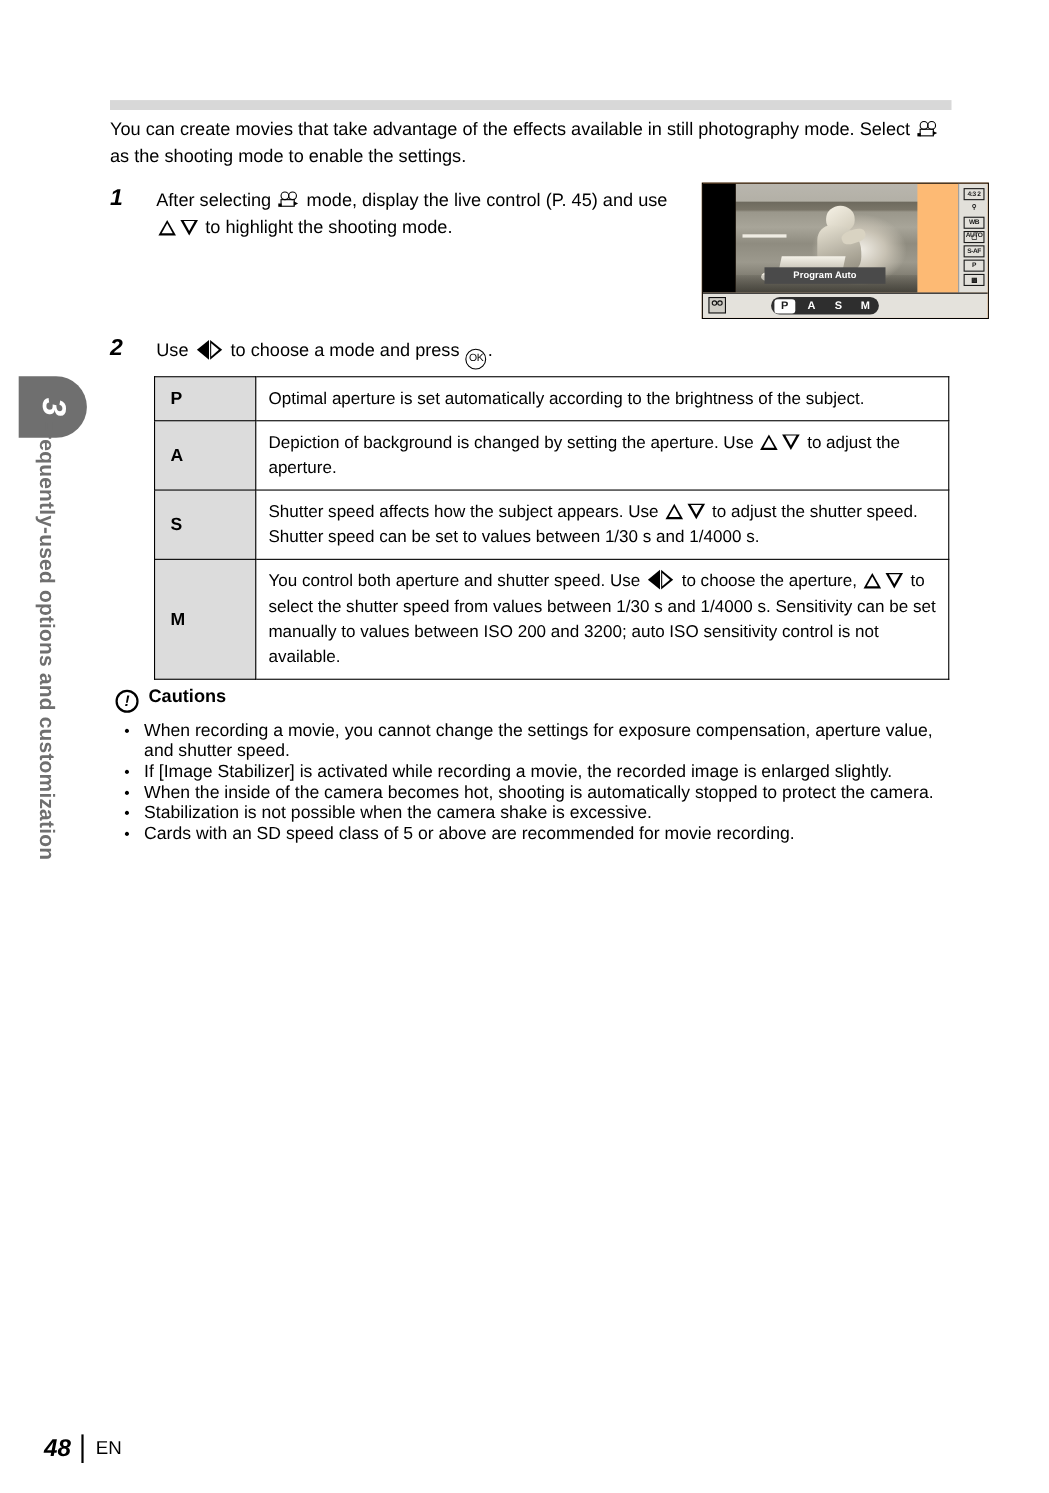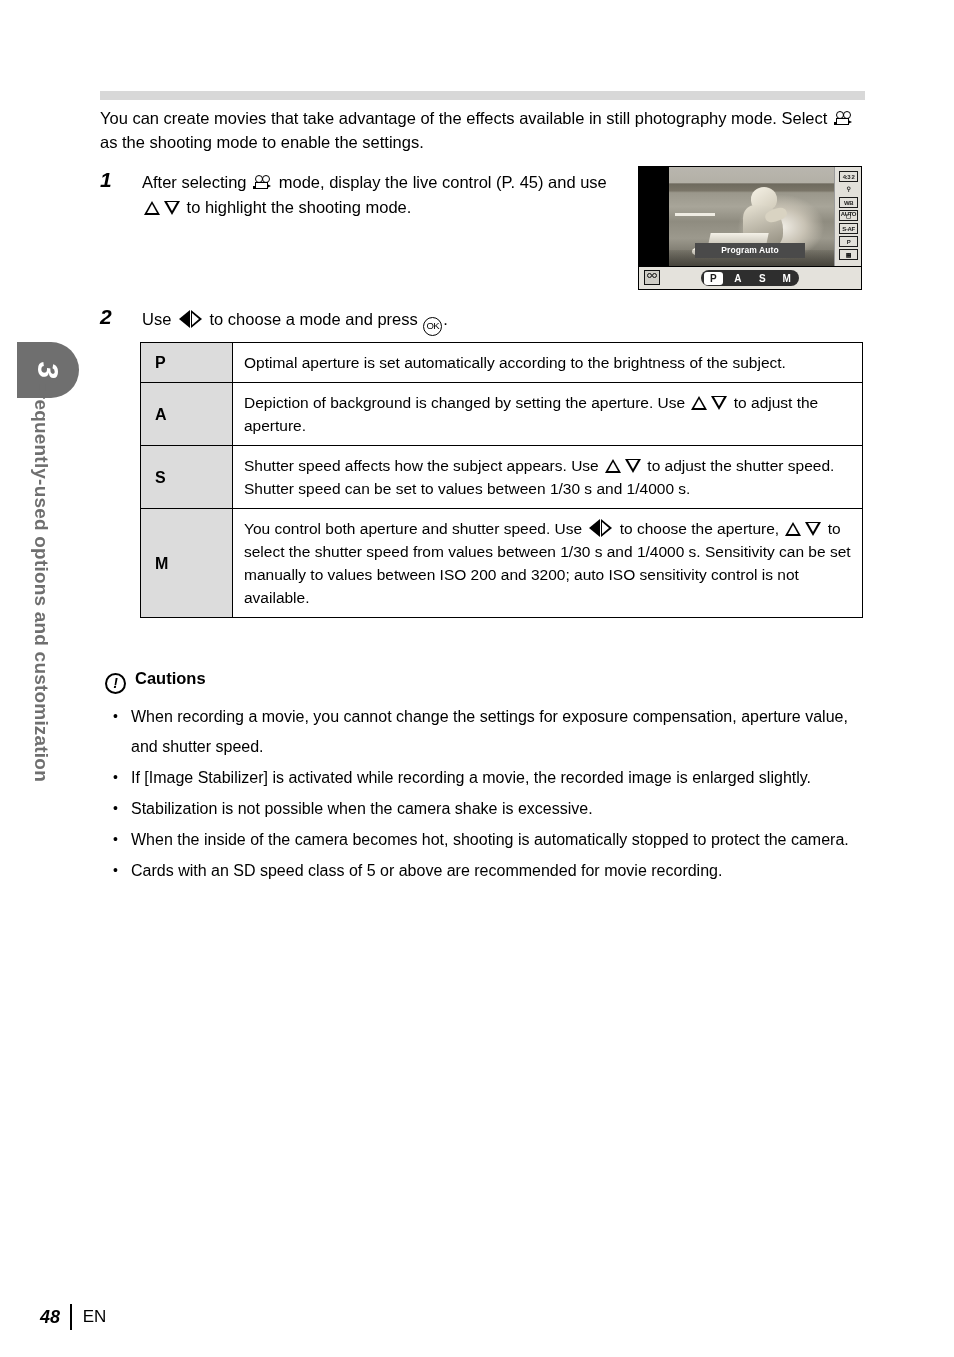--- a/index.html
+++ b/index.html
@@ -267,25 +267,25 @@
     text-align: center;
     vertical-align: -4px;
     margin-right: 9px;
   }
 
   
   #lcd-figure {
     position: absolute;
     left: 638px;
     top: 166px;
-    width: 224px;
+    width: 261px;
     height: 124px;
     border: 1.5px solid #000;
     box-sizing: border-box;
-    background: #a16207;
+    background: #fdba74;
     overflow: hidden;
   }
   #lcd-blackband {
     position: absolute;
     left: 0; top: 0;
     width: 30px; height: 99px;
     background: #000000;
   }
   #lcd-photo {
     position: absolute;
@@ -465,33 +465,32 @@
     vertical-align: top;
     margin-top: 24px;
   }
 
   
   #cautions-block {
     position: absolute;
     left: 105px;
     top: 624px;
     width: 760px;
-    margin-top: 45px;
   }
   #cautions-heading {
     font-size: 16.5px;
     font-weight: bold;
     margin-bottom: 8px;
   }
   #cautions-list {
     list-style: none;
     margin: 0;
     padding: 0;
     font-size: 16px;
-    line-height: 30px;
+    line-height: 18px;
   }
   #cautions-list li {
     position: relative;
     padding-left: 26px;
     margin-bottom: 1px;
   }
   #cautions-list li::before {
     content: "\2022";
     position: absolute;
     left: 8px;
@@ -502,21 +501,21 @@
   
   #page-footer {
     position: absolute;
     left: 40px;
     bottom: 27px;
     display: flex;
     align-items: center;
     height: 26px;
   }
   #footer-pagenum {
-    font-size: 18px;
+    font-size: 22px;
     font-weight: bold;
     font-style: italic;
     padding-right: 10px;
   }
   #footer-divider {
     width: 1.6px;
     height: 26px;
     background: #000;
   }
   #footer-lang {
@@ -599,22 +598,22 @@
       <td class="mode-desc"><span>You control both aperture and shutter speed. Use </span><span class="ico ico-left"></span><span class="ico ico-right"></span><span> to choose the aperture, </span><span class="ico ico-up"></span><span class="ico ico-down"></span><span> to select the shutter speed from values between 1/30 s and 1/4000 s. Sensitivity can be set manually to values between ISO 200 and 3200; auto ISO sensitivity control is not available.</span></td>
     </tr>
   </tbody>
 </table>
 
 <div id="cautions-block">
   <div id="cautions-heading"><span class="ico ico-caution">!</span><span>Cautions</span></div>
   <ul id="cautions-list">
     <li>When recording a movie, you cannot change the settings for exposure compensation, aperture value, and shutter speed.</li>
     <li>If [Image Stabilizer] is activated while recording a movie, the recorded image is enlarged slightly.</li>
+    <li>When the inside of the camera becomes hot, shooting is automatically stopped to protect the camera.</li>
     <li>Stabilization is not possible when the camera shake is excessive.</li>
-    <li>When the inside of the camera becomes hot, shooting is automatically stopped to protect the camera.</li>
     <li>Cards with an SD speed class of 5 or above are recommended for movie recording.</li>
   </ul>
 </div>
 
 <div id="page-footer">
   <div id="footer-pagenum">48</div>
   <div id="footer-divider"></div>
   <div id="footer-lang">EN</div>
 </div>
 

